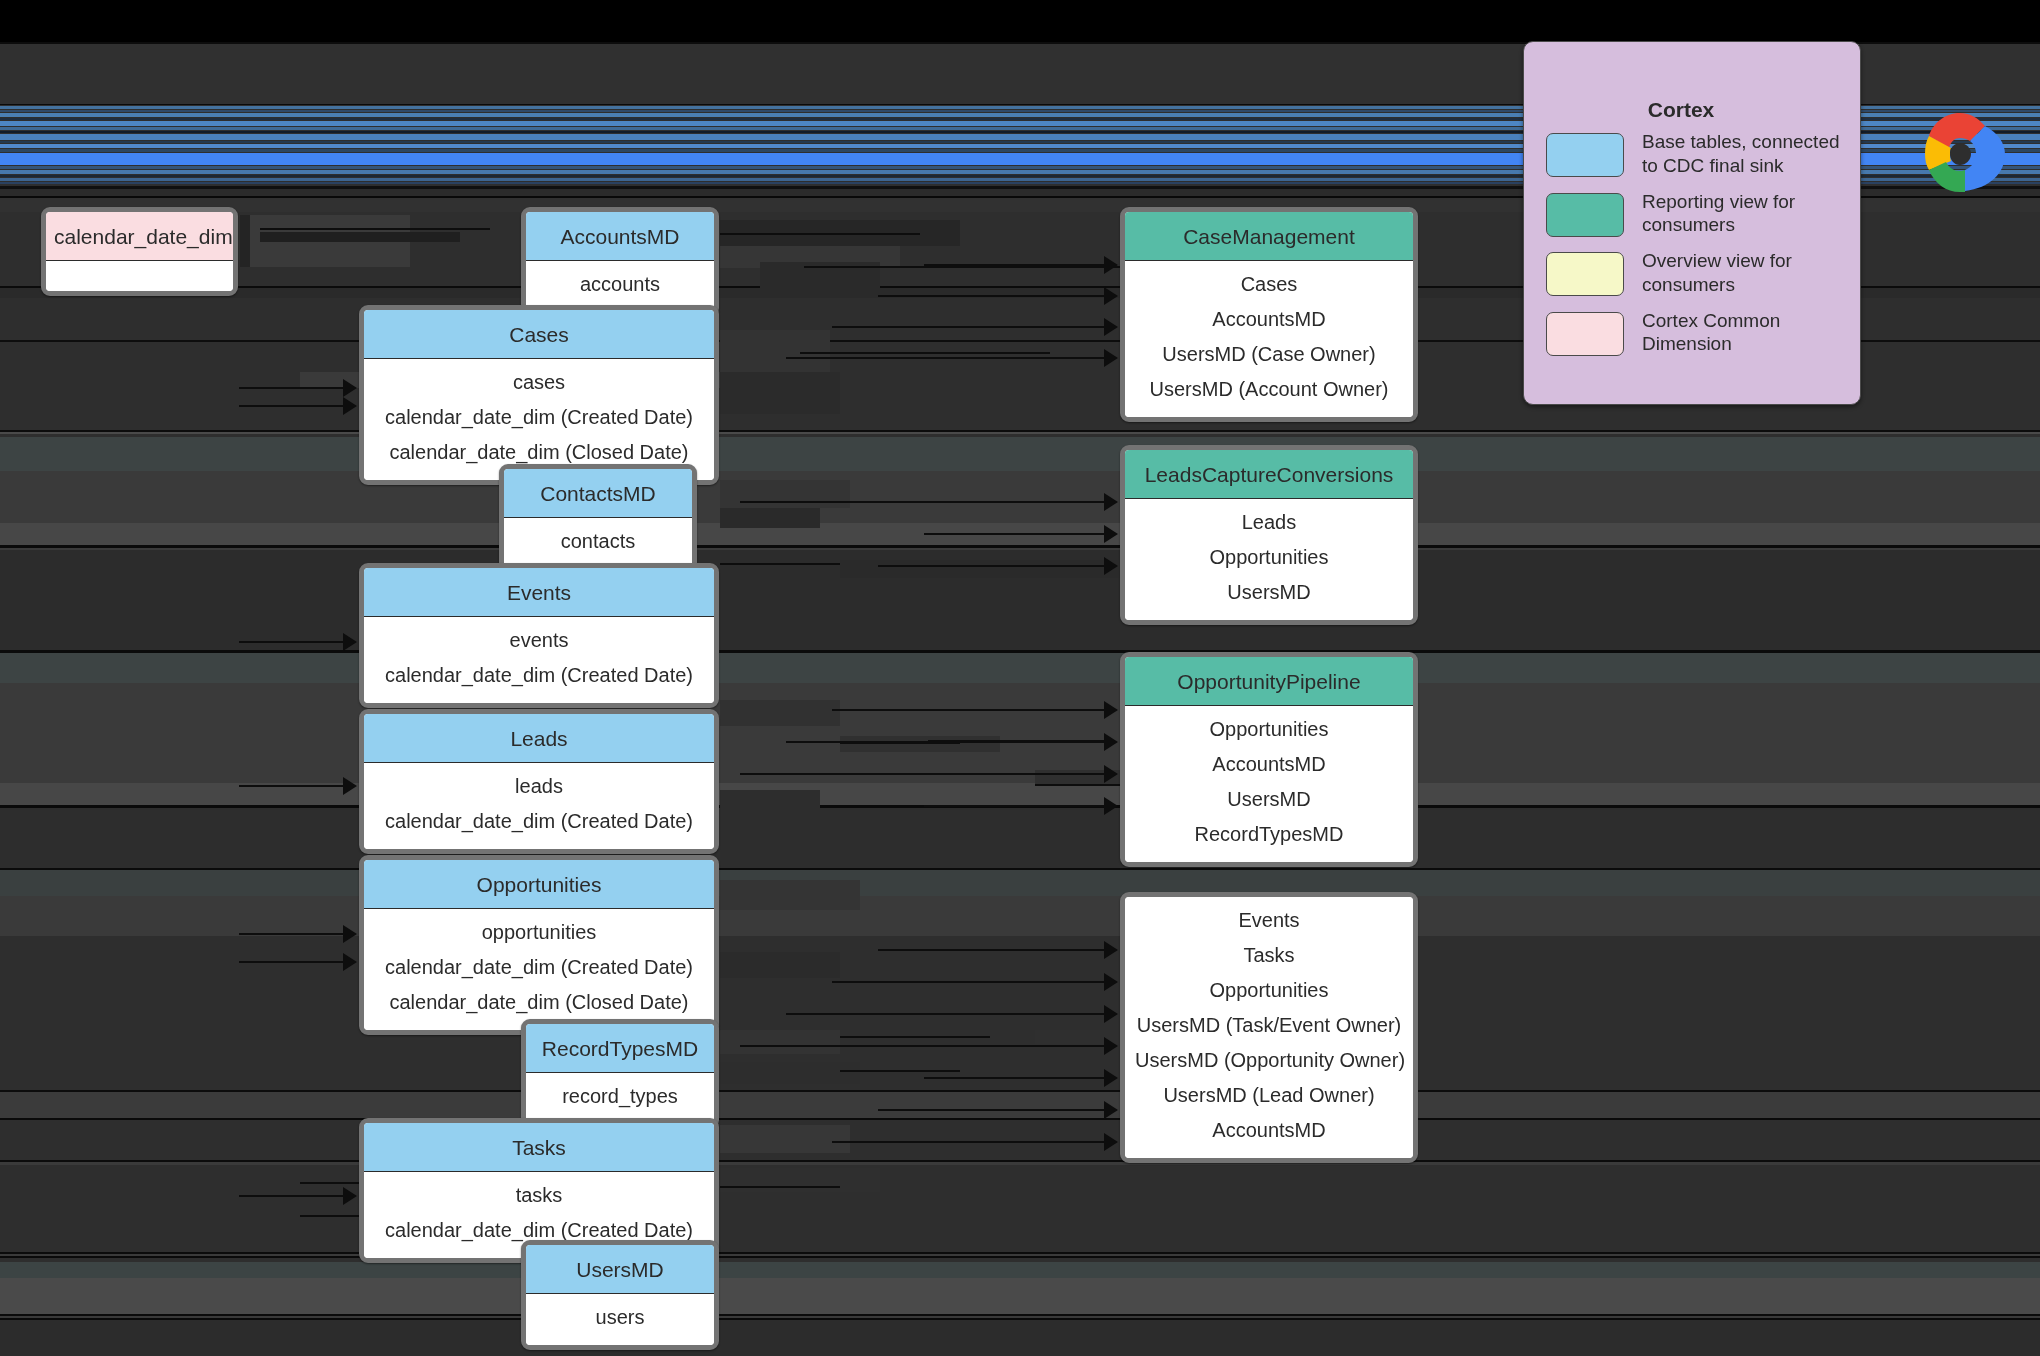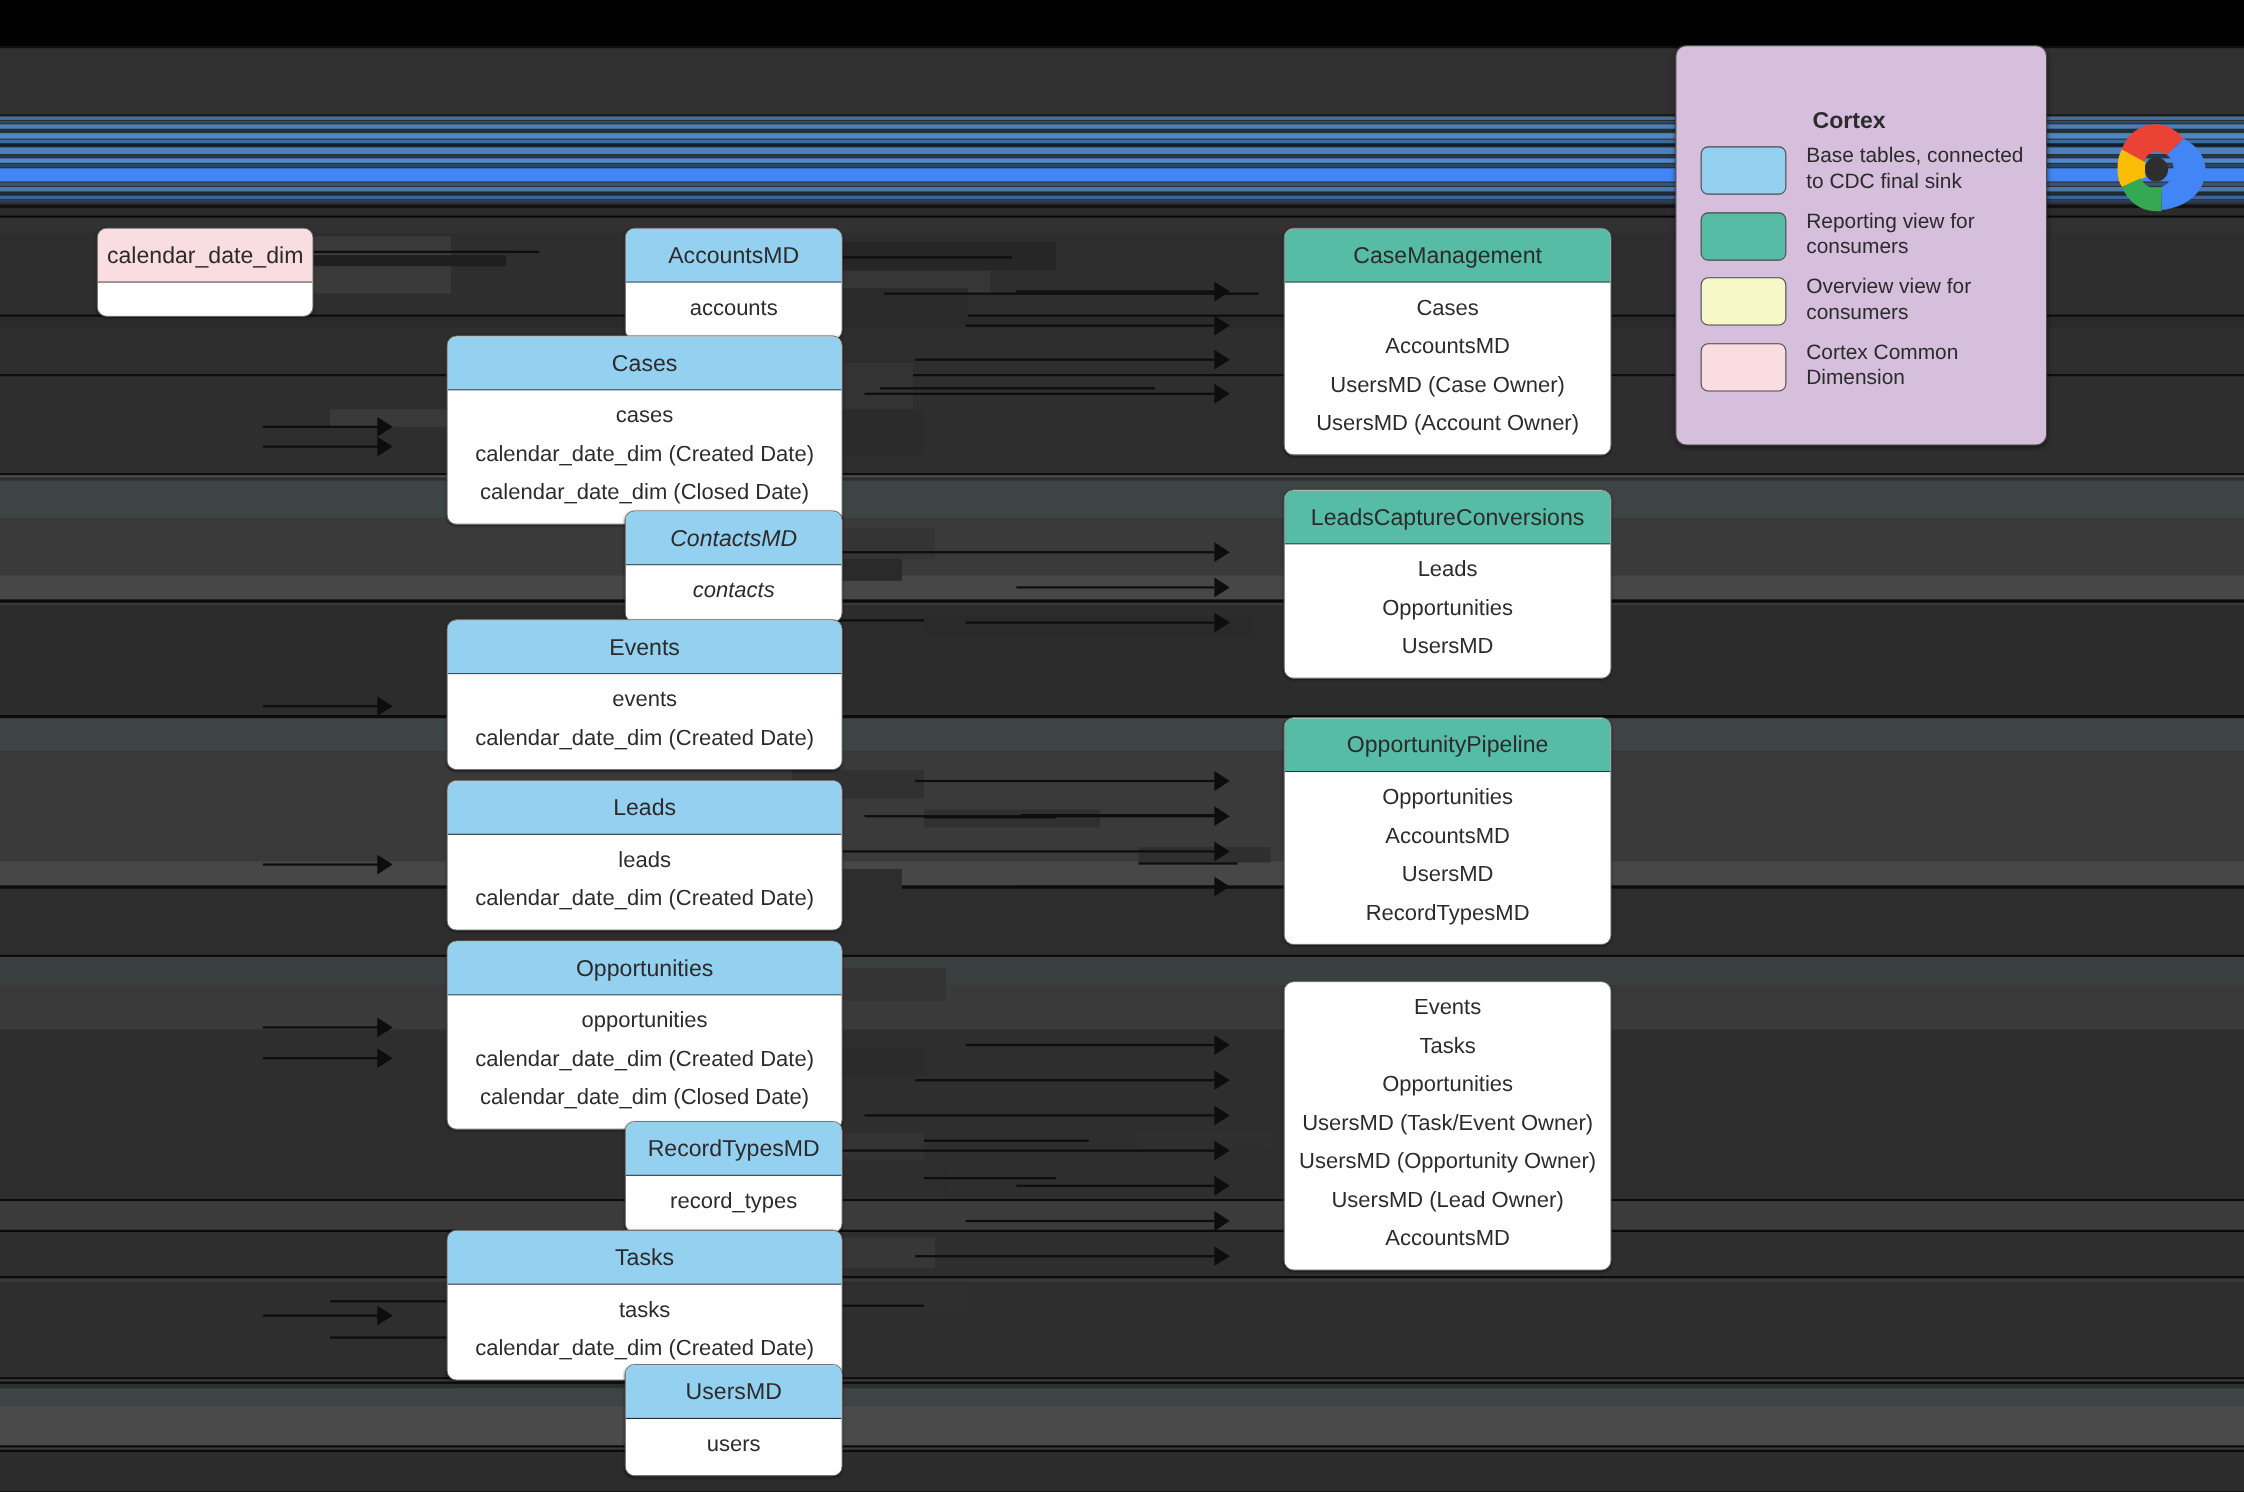--- a/index.html
+++ b/index.html
@@ -40,25 +40,24 @@
     position: absolute;
     background: #242424;
     pointer-events: none;
   }
 
   
   .node {
     position: absolute;
     border-radius: 9px;
     background: #ffffff;
-    border: 1px solid #737373;
+    border: 5px solid #737373;
     box-sizing: border-box;
     overflow: hidden;
     box-shadow: 0 1px 2px rgba(0,0,0,0.45);
-    margin-left: 47px;
   }
   .node .hdr {
     text-align: center;
     font-size: 21px;
     color: #2b2b2b;
     line-height: 1;
     padding: 14px 8px 13px 8px;
     border-bottom: 1.5px solid #2b2b2b;
     box-sizing: border-box;
   }
@@ -323,21 +322,21 @@
 
   <div class="node" style="left:359px; top:305px; width:360px;">
     <div class="hdr" style="background:#94d0f0;">Cases</div>
     <div class="body">
       <div class="row">cases</div>
       <div class="row">calendar_date_dim (Created Date)</div>
       <div class="row">calendar_date_dim (Closed Date)</div>
     </div>
   </div>
 
-  <div class="node" style="left:521px; top:464px; width:198px;font-style:italic;">
+  <div class="node" style="left:499px; top:464px; width:198px;">
     <div class="hdr" style="background:#94d0f0;">ContactsMD</div>
     <div class="body">
       <div class="row">contacts</div>
     </div>
   </div>
 
   <div class="node" style="left:359px; top:563px; width:360px;">
     <div class="hdr" style="background:#94d0f0;">Events</div>
     <div class="body">
       <div class="row">events</div>

